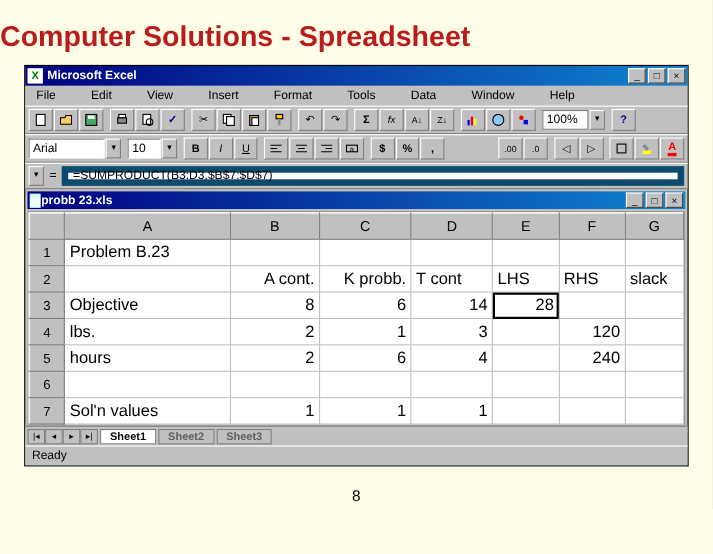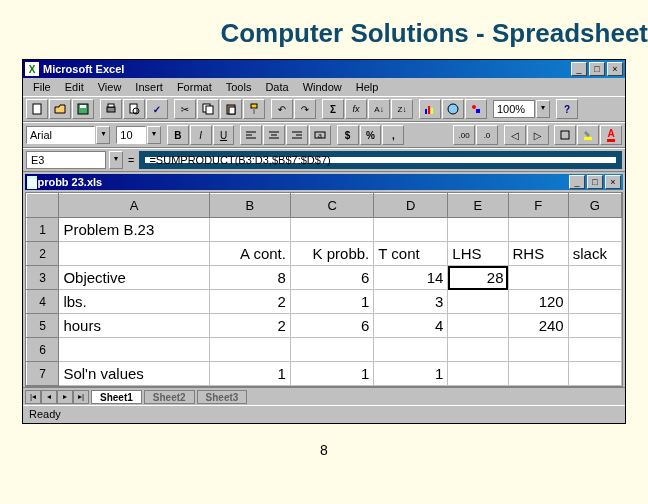--- a/index.html
+++ b/index.html
@@ -1,24 +1,24 @@
 <!DOCTYPE html>
 <html><head>
 <meta charset="utf-8">
 <style>
   * { box-sizing: border-box; margin: 0; padding: 0; }
   body { font-family: Arial, sans-serif; background: #fffde8; width: 648px; height: 504px; position: relative; }
-  .slide-title { color: #0c4a6e; font-size: 26px; font-weight: bold; text-align: right; padding: 18px 0 10px 0; }
+  .slide-title { color: #b91c1c; font-size: 26px; font-weight: bold; text-align: left; padding: 18px 0 10px 0; }
   .excel-window { margin: 0 22px; border: 1px solid #000; background: #c0c0c0; font-family: "MS Sans Serif", Arial, sans-serif; font-size: 11px; }
   .titlebar { background: linear-gradient(to right, #000080, #1084d0); color: #fff; display: flex; align-items: center; height: 18px; padding: 0 2px; }
   .titlebar .app-icon { width: 14px; height: 14px; background: #fff; margin-right: 4px; display: inline-flex; align-items: center; justify-content: center; color: #008000; font-weight: bold; font-size: 10px; }
   .titlebar .title-text { flex: 1; font-weight: bold; font-size: 11px; }
   .win-btns { display: flex; gap: 2px; }
   .win-btn { width: 16px; height: 14px; background: #c0c0c0; border: 1px solid #fff; border-right-color: #404040; border-bottom-color: #404040; font-size: 9px; line-height: 12px; text-align: center; color: #000; cursor: default; }
-  .menubar { background: #c0c0c0; display: flex; padding: 2px 4px; gap: 2px; font-size: 11px; }
+  .menubar { background: #c0c0c0; display: flex; padding: 2px 4px; gap: 20px; font-size: 11px; }
   .menubar span { padding: 1px 6px; cursor: default; }
   .toolbar { background: #c0c0c0; display: flex; align-items: center; padding: 2px 3px; gap: 1px; border-top: 1px solid #fff; border-bottom: 1px solid #808080; flex-wrap: nowrap; overflow: hidden; }
   .tbtn { width: 22px; height: 20px; background: #c0c0c0; border: 1px solid #fff; border-right-color: #808080; border-bottom-color: #808080; display: inline-flex; align-items: center; justify-content: center; font-size: 10px; cursor: default; }
   .tsep { width: 4px; }
   .fontbox, .sizebox { background: #fff; border: 1px solid #808080; border-right-color: #fff; border-bottom-color: #fff; height: 18px; padding: 0 3px; font-size: 11px; display: inline-flex; align-items: center; }
   .fontbox { width: 70px; }
   .sizebox { width: 30px; }
   .dropbtn { width: 14px; height: 18px; background: #c0c0c0; border: 1px solid #fff; border-right-color: #808080; border-bottom-color: #808080; font-size: 8px; text-align: center; line-height: 14px; }
   .zoombox { background:#fff; border:1px solid #808080; height:18px; width:42px; padding:0 3px; font-size:11px; display:inline-flex; align-items:center;}
   .formulabar { background: #c0c0c0; display: flex; align-items: center; padding: 2px 3px; gap: 3px; border-top: 1px solid #fff; border-bottom: 1px solid #808080; }
@@ -216,21 +216,20 @@
           <rect x="2" y="8" width="8" height="3" fill="#ff0"></rect>
           <path d="M4 2l4 4-2 2-4-4z" fill="#888"></path>
         </svg>
       </span>
     <span class="tbtn">
         <span style="color:#f00;font-weight:bold;border-bottom:3px solid #f00;">A</span>
       </span>
   </div>
 
   <div class="formulabar">
-    <span class="namebox">E3</span>
     <span class="dropbtn">▾</span>
     <span class="eq">=</span>
     <span class="formula-input">=SUMPRODUCT(B3:D3,$B$7:$D$7)</span>
   </div>
 
   <div class="workbook-title">
     <span class="app-icon" style="background:#cfe;">▦</span>
     <span class="title-text">probb 23.xls</span>
     <div class="win-btns">
       <span class="win-btn">_</span>

